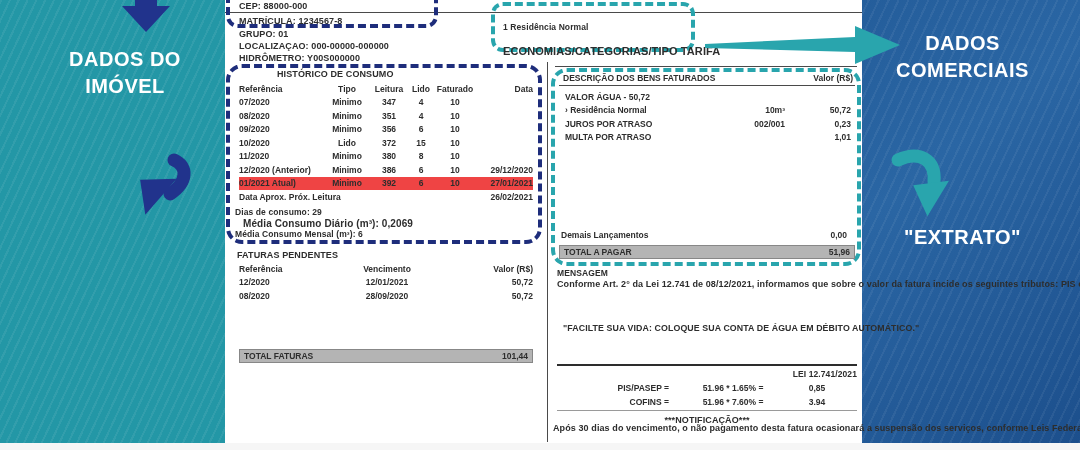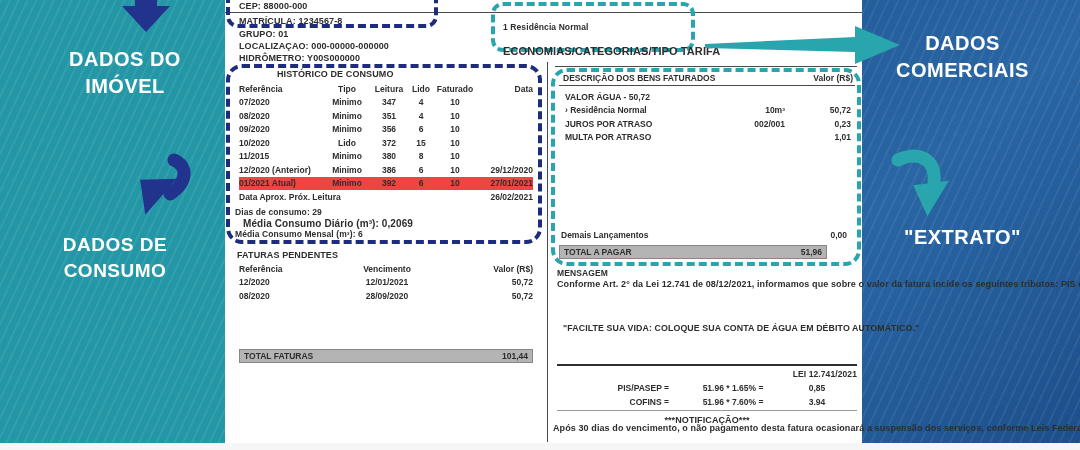--- a/index.html
+++ b/index.html
@@ -69,21 +69,20 @@
 
   <svg style="left:118px; top:-16px;" width="56" height="50" viewBox="0 0 56 50">
     <path d="M17 0 L39 0 L39 22 L52 22 L28 48 L4 22 L17 22 Z" fill="#21338c"></path>
   </svg>
   <div class="label" style="left:40px; top:46px; width:170px;">DADOS DO IMÓVEL</div>
 
   <svg style="left:122px; top:152px;" width="70" height="76" viewBox="0 0 70 76">
     <path d="M52 8 C 66 14, 66 30, 48 42" fill="none" stroke="#21338c" stroke-width="13" stroke-linecap="round"></path>
     <path d="M52 24 L26 64 L16 30 Z" fill="#21338c" transform="rotate(8 34 44)"></path>
   </svg>
-  <div class="label" style="left:30px; top:232px; width:170px; font-size:19px;">DADOS DE CONSUMO</div>
 
   <div class="doc">
 
     <div class="t" style="left:14px; top:1px;">CEP: 88000-000</div>
     <div class="hr" style="left:0; top:12px; width:637px;"></div>
     <div class="t" style="left:14px; top:16px;">MATRÍCULA: 1234567-8</div>
     <div class="t" style="left:14px; top:29px;">GRUPO: 01</div>
     <div class="t" style="left:14px; top:41px;">LOCALIZAÇAO: 000-00000-000000</div>
     <div class="t" style="left:14px; top:53px;">HIDRÔMETRO: Y00S000000</div>
     <div class="dash-navy" style="left:1px; top:-18px; width:212px; height:46px;"></div>
@@ -138,21 +137,21 @@
           <div class="row">
             <span class="c-ref">10/2020</span>
             <span class="c-tipo">Lido</span>
             <span class="c-lei">372</span>
             <span class="c-lido">15</span>
             <span class="c-fat">10</span>
             <span class="c-data"></span>
           </div>
 
           <div class="row">
-            <span class="c-ref">11/2015</span>
+            <span class="c-ref">11/2020</span>
             <span class="c-tipo">Minimo</span>
             <span class="c-lei">380</span>
             <span class="c-lido">8</span>
             <span class="c-fat">10</span>
             <span class="c-data"></span>
           </div>
 
           <div class="row">
             <span class="c-ref">12/2020 (Anterior)</span>
             <span class="c-tipo">Minimo</span>
@@ -242,21 +241,21 @@
             <span class="b-qty"></span>
             <span class="b-val">1,01</span>
           </div>
         </div>
     </div>
 
     <div class="row" style="position:absolute; left:336px; top:228px; width:286px; justify-content:space-between;">
       <span>Demais Lançamentos</span>
       <span>0,00</span>
     </div>
-    <div class="bar" style="left:334px; top:245px; width:268px;align-items:center;">
+    <div class="bar" style="left:334px; top:245px; width:296px;align-items:center;">
       <span>TOTAL A PAGAR</span>
       <span>51,96</span>
     </div>
 
     <div class="t" style="left:332px; top:268px; font-size:8.5px;">MENSAGEM</div>
     <div class="t small" style="left:332px; top:279px; width:300px; font-weight:600;">Conforme Art. 2° da Lei 12.741 de 08/12/2021, informamos que sobre o valor da fatura incide os seguintes tributos: PIS e CONFIS.</div>
     <div class="t small" style="left:338px; top:323px; width:282px; font-size:8.8px;">"FACILTE SUA VIDA: COLOQUE SUA CONTA DE ÁGUA EM DÉBITO AUTOMÁTICO."</div>
 
     <div class="hr" style="left:332px; top:364px; width:300px; height:2px; background:#2d2d2d;"></div>
     <div class="t" style="left:332px; top:369px; width:300px; text-align:right; font-size:8.5px;">LEI 12.741/2021</div>

